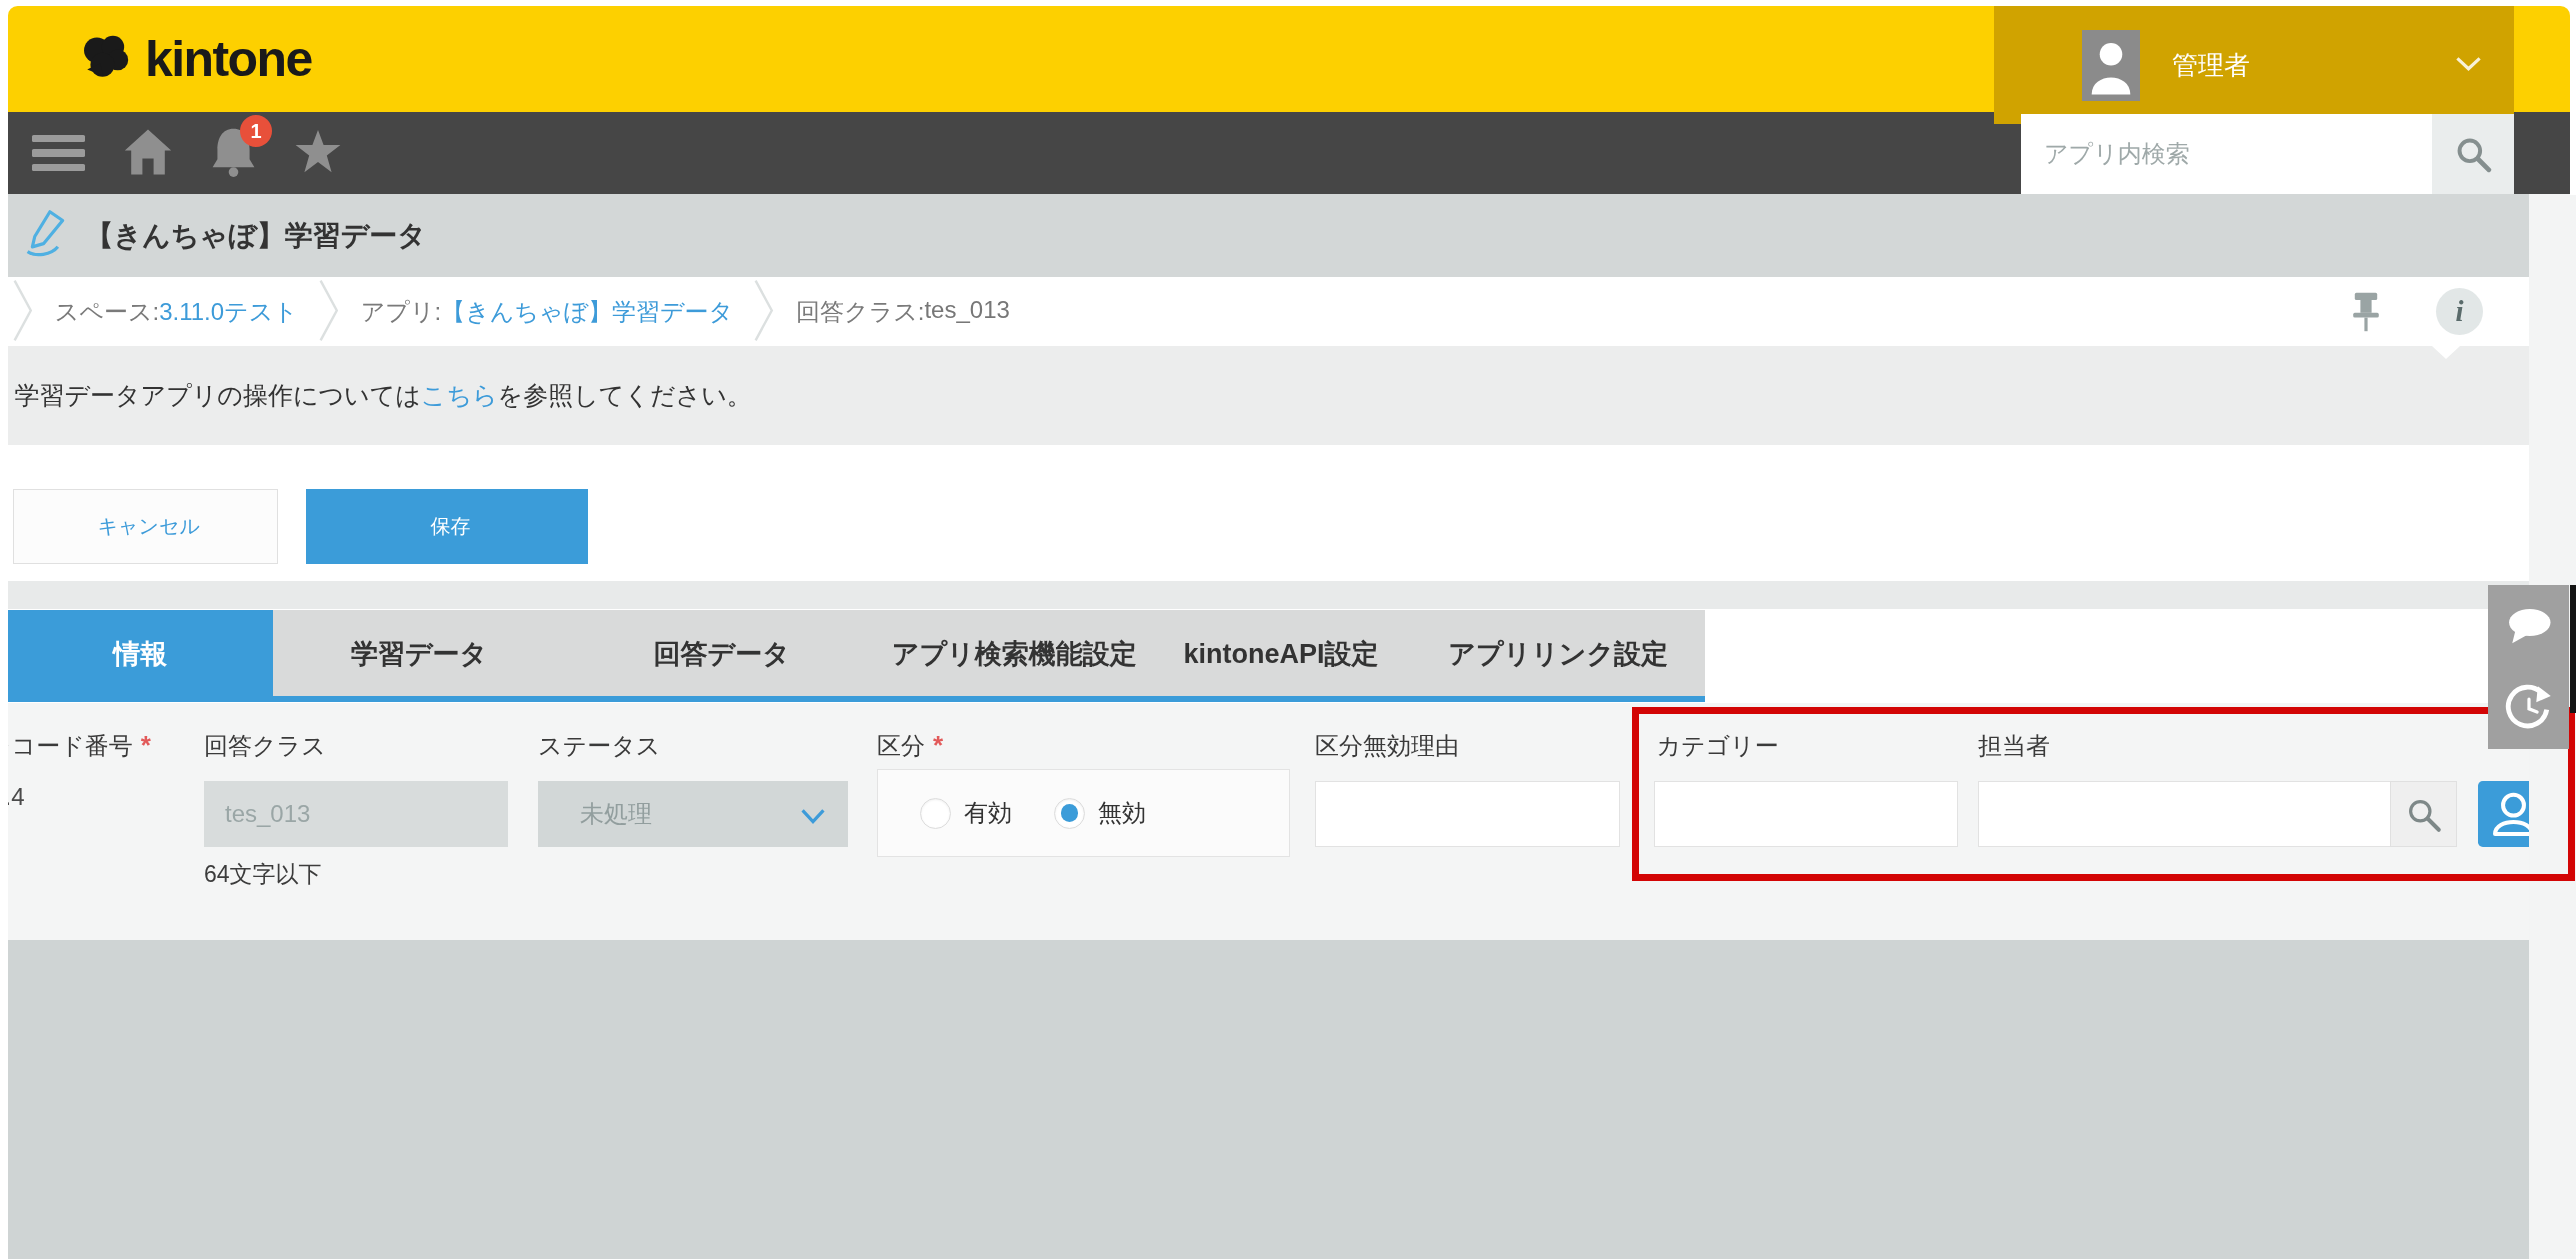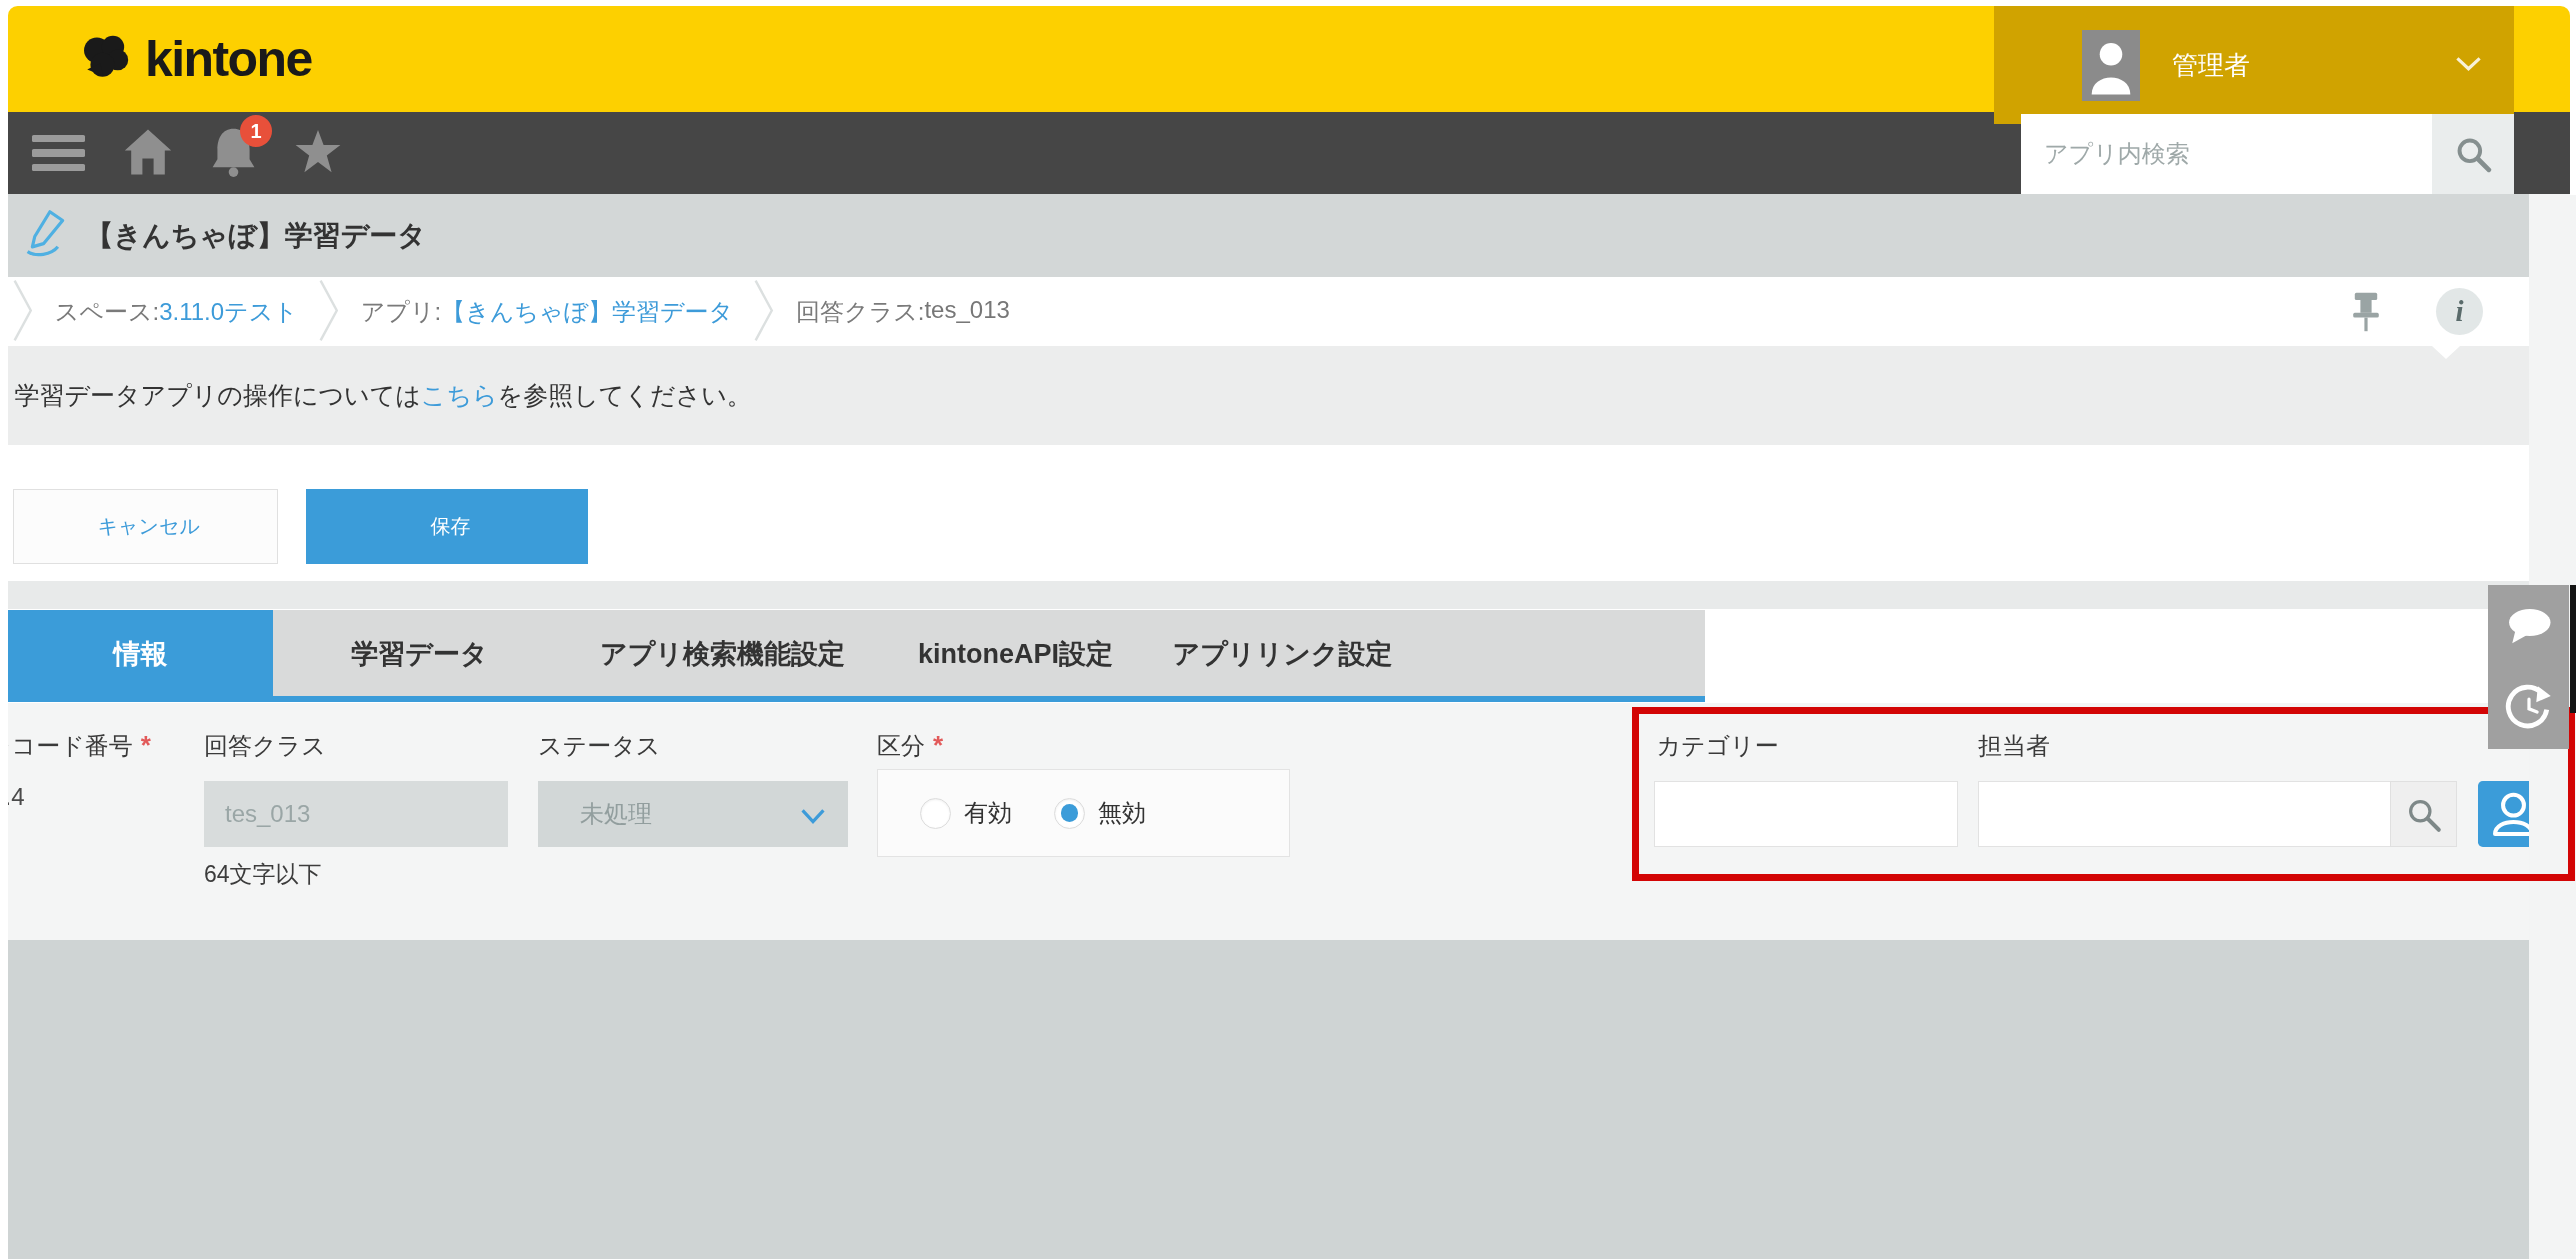--- a/index.html
+++ b/index.html
@@ -284,20 +284,21 @@
 
 <div class="abs band btn-area">
   <button class="btn btn-cancel">キャンセル</button>
   <button class="btn btn-save">保存</button>
 </div>
 
 <div class="abs band gap-band"></div>
 <div class="abs band tab-strip">
   <div class="tab active">情報</div>
   <div class="tab">学習データ</div>
+  <div class="tab">回答データ</div>
   <div class="tab">アプリ検索機能設定</div>
   <div class="tab">kintoneAPI設定</div>
   <div class="tab">アプリリンク設定</div>
 </div>
 <div class="abs band tab-underline"></div>
 
 <div class="abs band form-band">
 
   <div class="fgroup" style="left:-21px;width:225px;">
     <div class="flabel"><span>レコード番号</span><span class="req">*</span></div>
@@ -331,20 +332,24 @@
       </label>
       <label class="radio-opt">
         <span class="radio">
             <span class="dot"></span>
           </span>
         <span>無効</span>
       </label>
     </div>
   </div>
 
+  <div class="fgroup" style="left:1307px;width:305px;">
+    <div class="flabel">区分無効理由</div>
+    <input class="tinput" style="left: 0px; width: 305px;" value="">
+  </div>
 
   <div class="fgroup" style="left:1638px;width:304px;">
     <div class="flabel" style="left:10.4px;">カテゴリー</div>
     <input class="tinput" style="left: 8px; width: 304px;" value="">
   </div>
 
   <div class="fgroup" style="left:1970px;width:577px;">
     <div class="flabel">担当者</div>
     <input class="tinput" style="left: 0px; width: 413px;" value="">
     <div class="lookup-btn" style="left:412px;">

